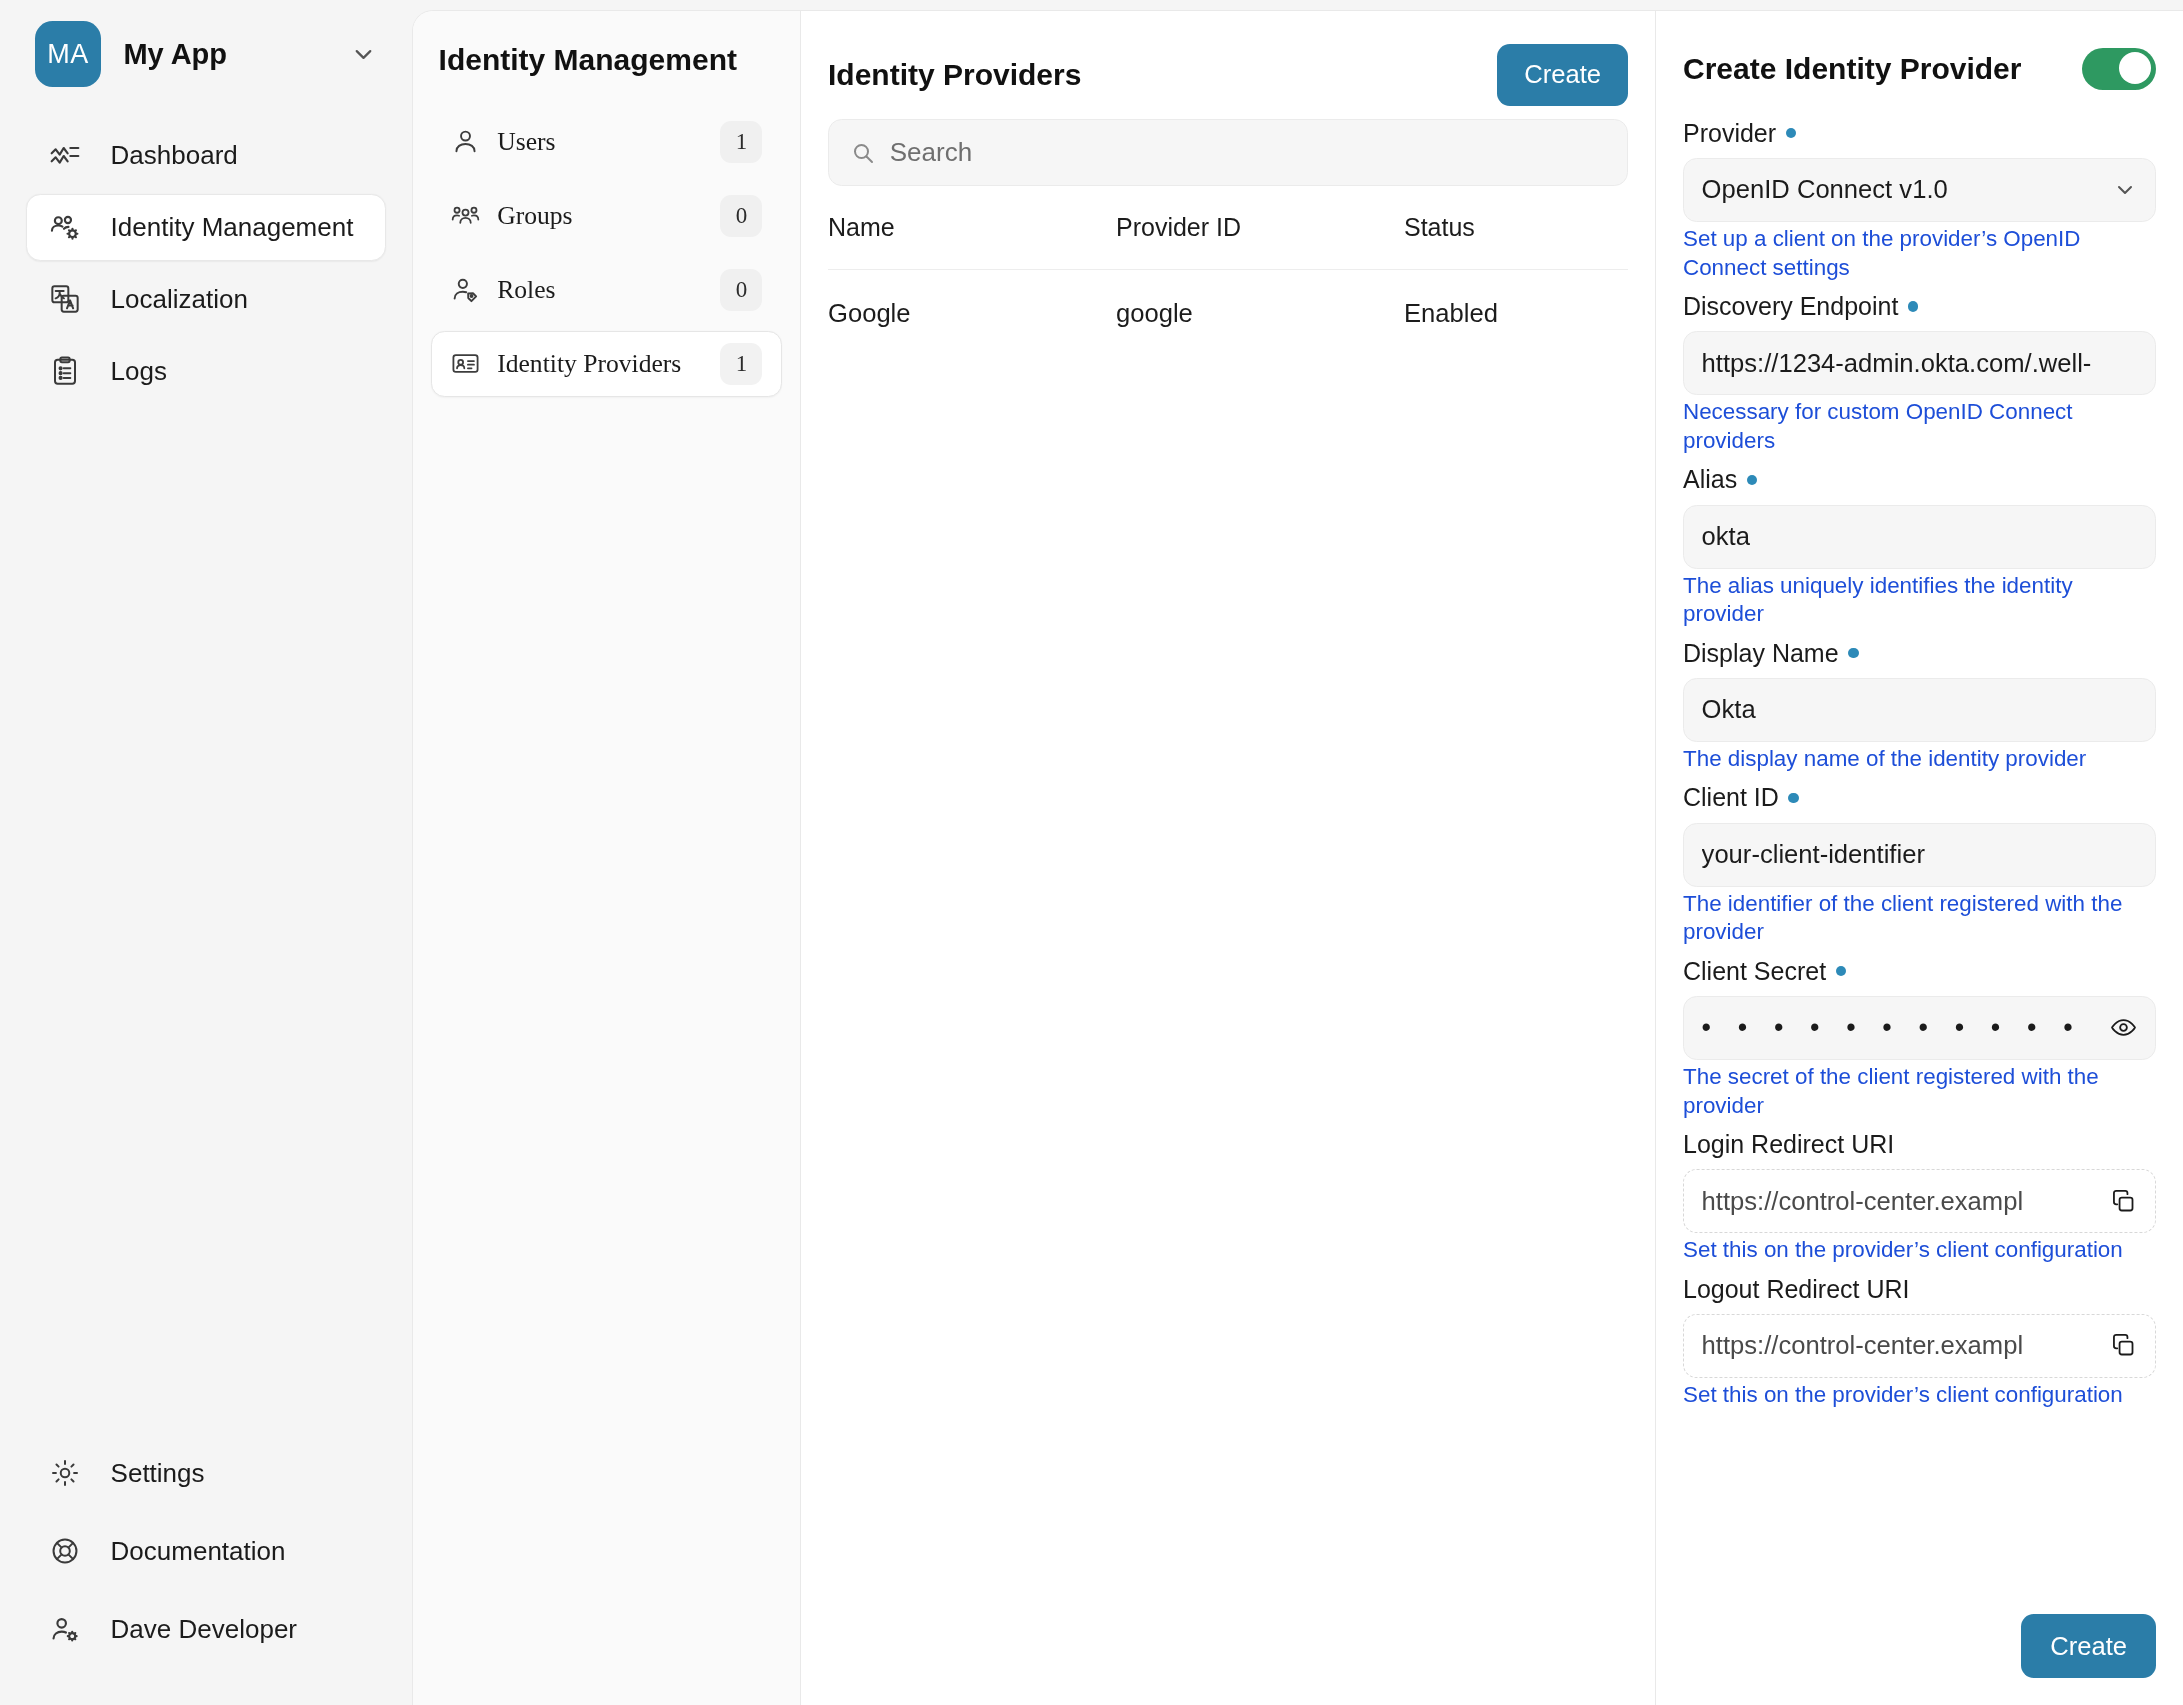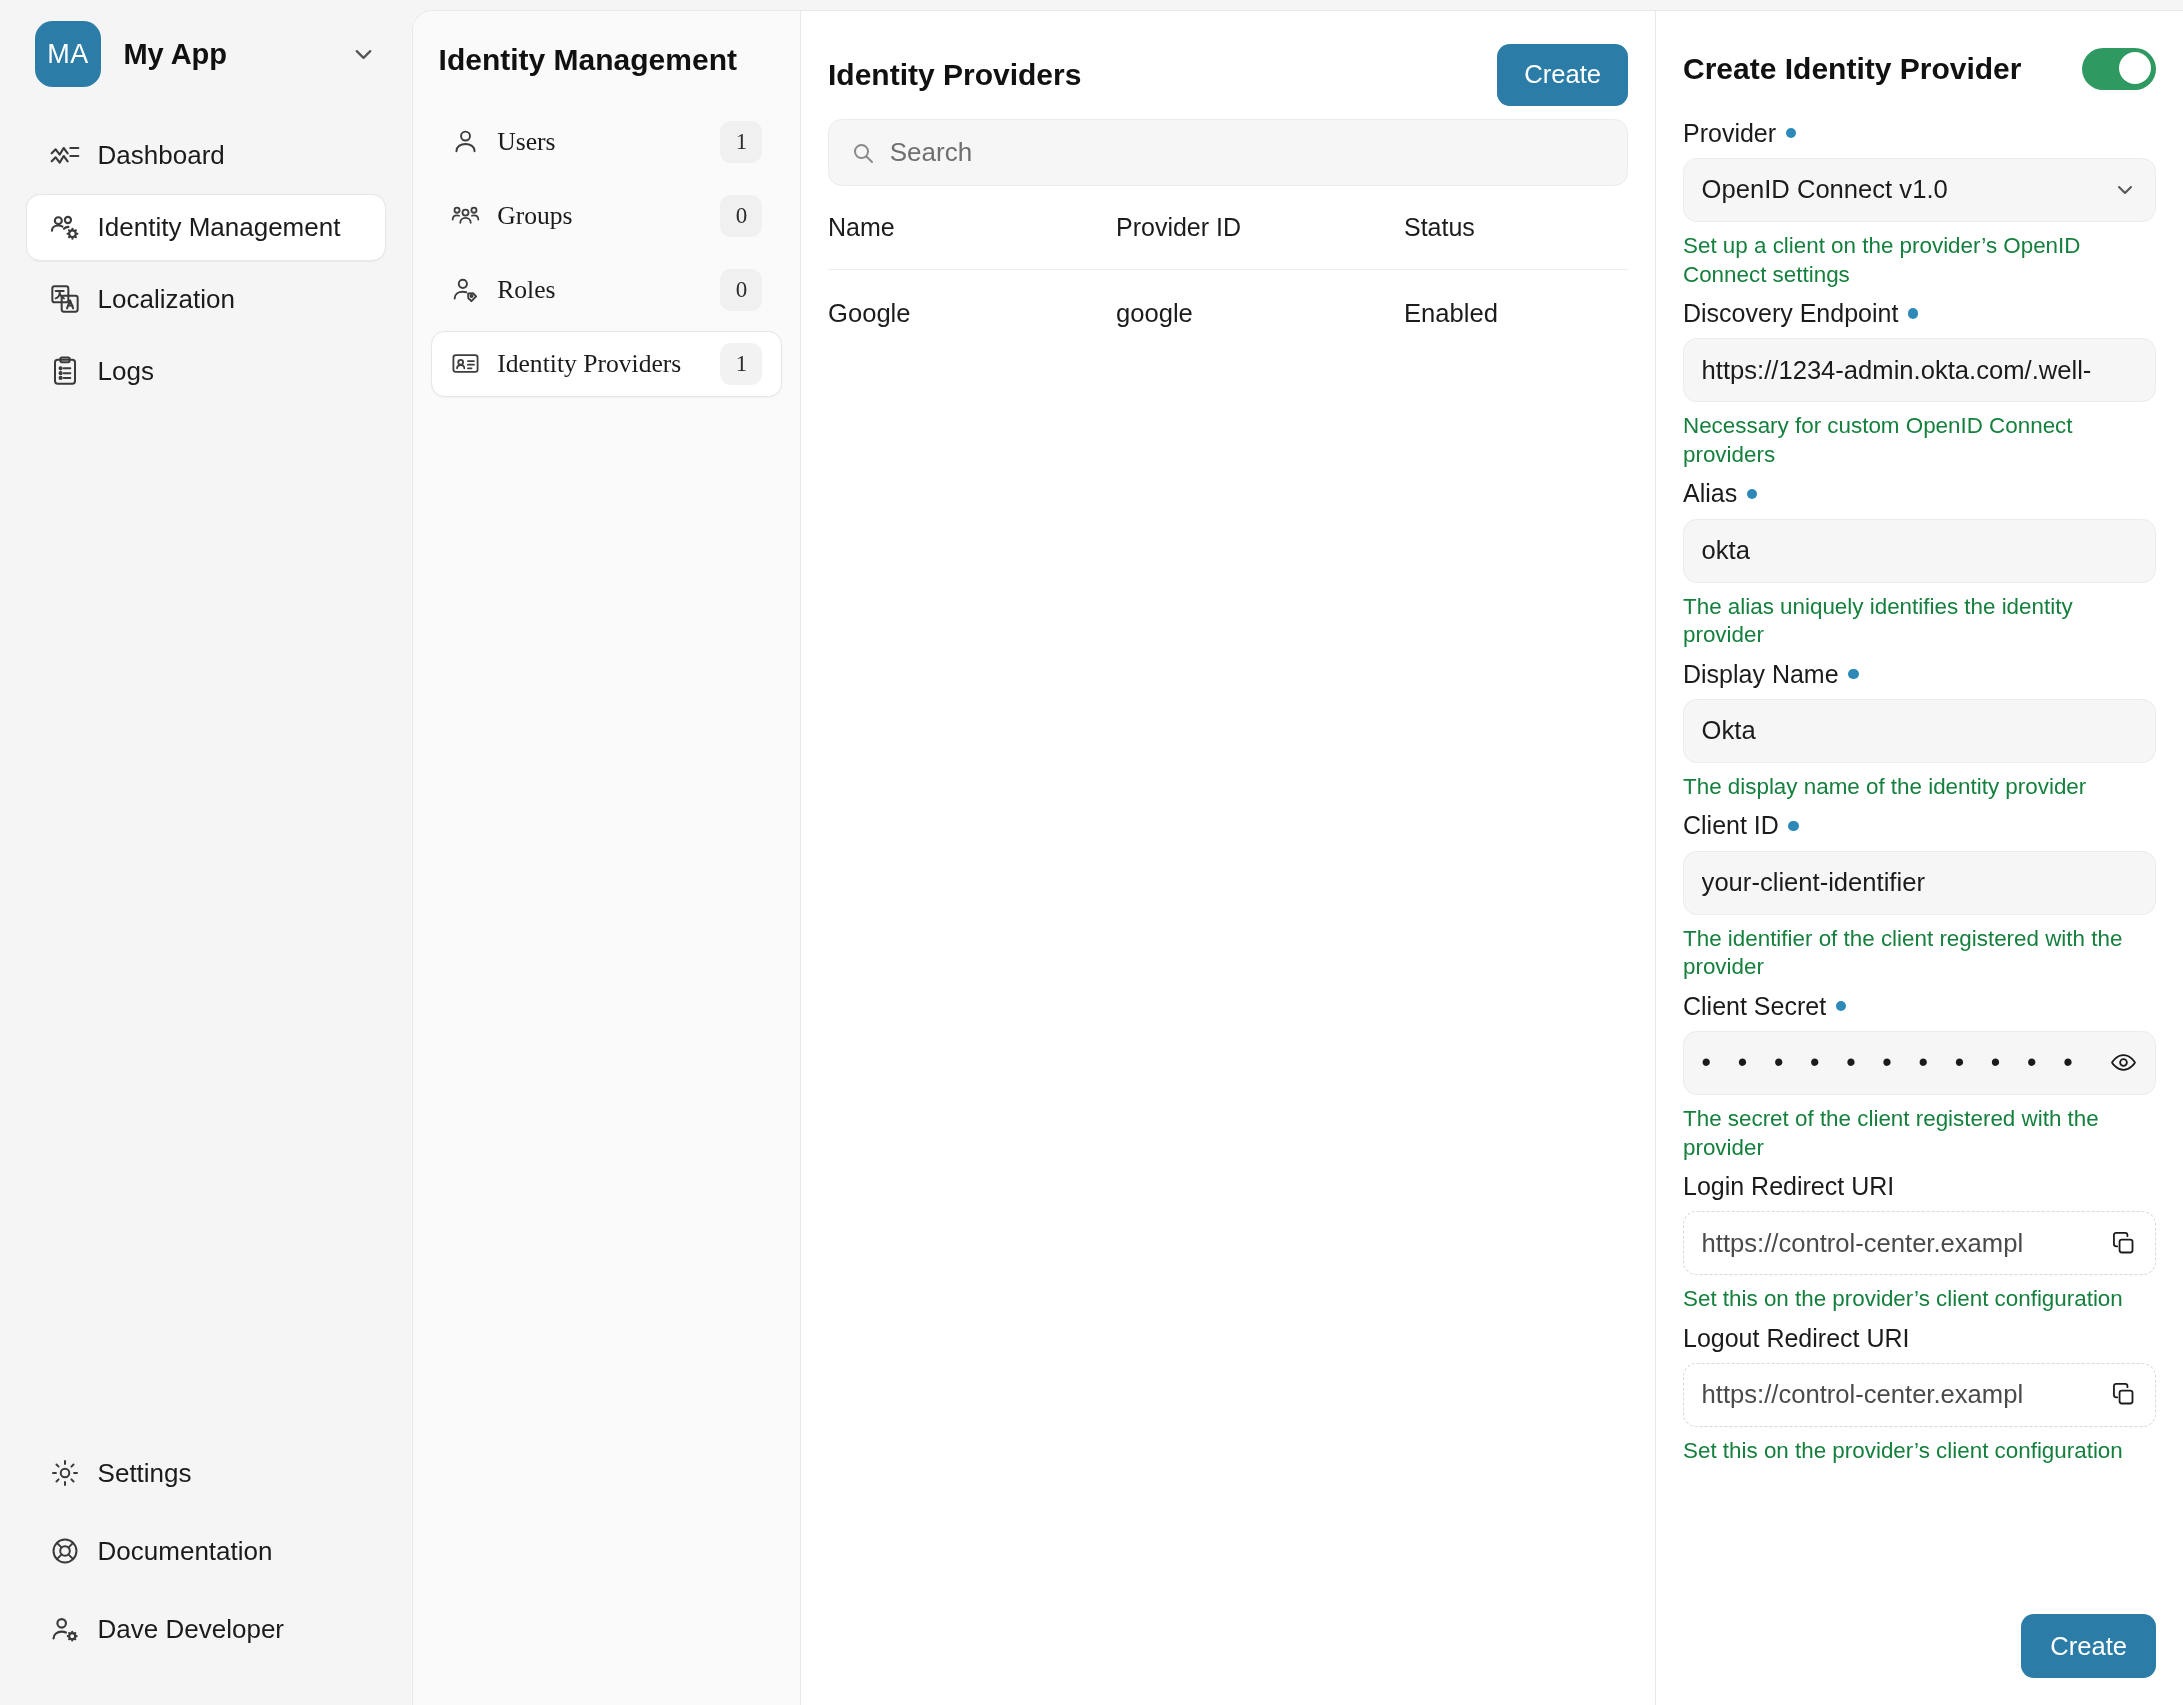--- a/index.html
+++ b/index.html
@@ -29,21 +29,21 @@
     background: #2b7da8; color: #fff;
     display: flex; align-items: center; justify-content: center;
     font-size: 27px; font-weight: 500; letter-spacing: 0.4px;
     flex: 0 0 66px;
   }
   .brand-name { font-size: 29px; font-weight: 700; color: #111; flex: 1; }
   .brand-chevron { color: #555; display: flex; align-items: center; }
 
   .nav { padding: 14.4px 26px 0 26px; display: flex; flex-direction: column; gap: 4.8px; }
   .nav-item {
-    display: flex; align-items: center; gap: 17px;
+    display: flex; align-items: center; gap: 30px;
     height: 67px; padding: 0 21.6px;
     border-radius: 14.4px; cursor: pointer;
     font-size: 26px; color: #1b1b1b;
     border: 0.8px solid transparent;
   }
   .nav-item.active {
     background: #ffffff;
     border: 0.8px solid #e8e8e8;
     box-shadow: 0 0.8px 1.6px rgba(0,0,0,.05);
   }
@@ -185,22 +185,22 @@
     flex: 1; font-size: 25.6px; color: #1b1b1b;
     white-space: nowrap; overflow: hidden; text-overflow: clip;
   }
   .input-text.muted { color: #4a4a4a; }
   .select-chevron { color: #555; display:flex; padding-left: 8px; }
   .select-chevron svg { width: 24px; height: 24px; display:block; }
   .trail-icon { color: #1b1b1b; display:flex; padding-left: 12.8px; cursor: pointer; }
   .trail-icon svg { width: 27px; height: 27px; display:block; }
   .dots { font-size: 27px; letter-spacing: 9.6px; color: #1b1b1b; flex: 1; overflow: hidden; white-space: nowrap; }
   .hint {
-    font-size: 22.4px; color: #15803d; line-height: 1.28;
-    margin-top: 10px; margin-bottom: 9.6px;
+    font-size: 22.4px; color: #1d4ed8; line-height: 1.28;
+    margin-top: 3px; margin-bottom: 9.6px;
   }
   .form-footer {
     display: flex; justify-content: flex-end;
     padding: 22.4px 0 27px 0;
   }
   .btn-create-footer {
     background: #2b7da8; color: #fff; border: none;
     border-radius: 12.8px; font-size: 25.6px; font-family: inherit;
     padding: 0 29px; height: 64px; cursor: pointer;
   }

